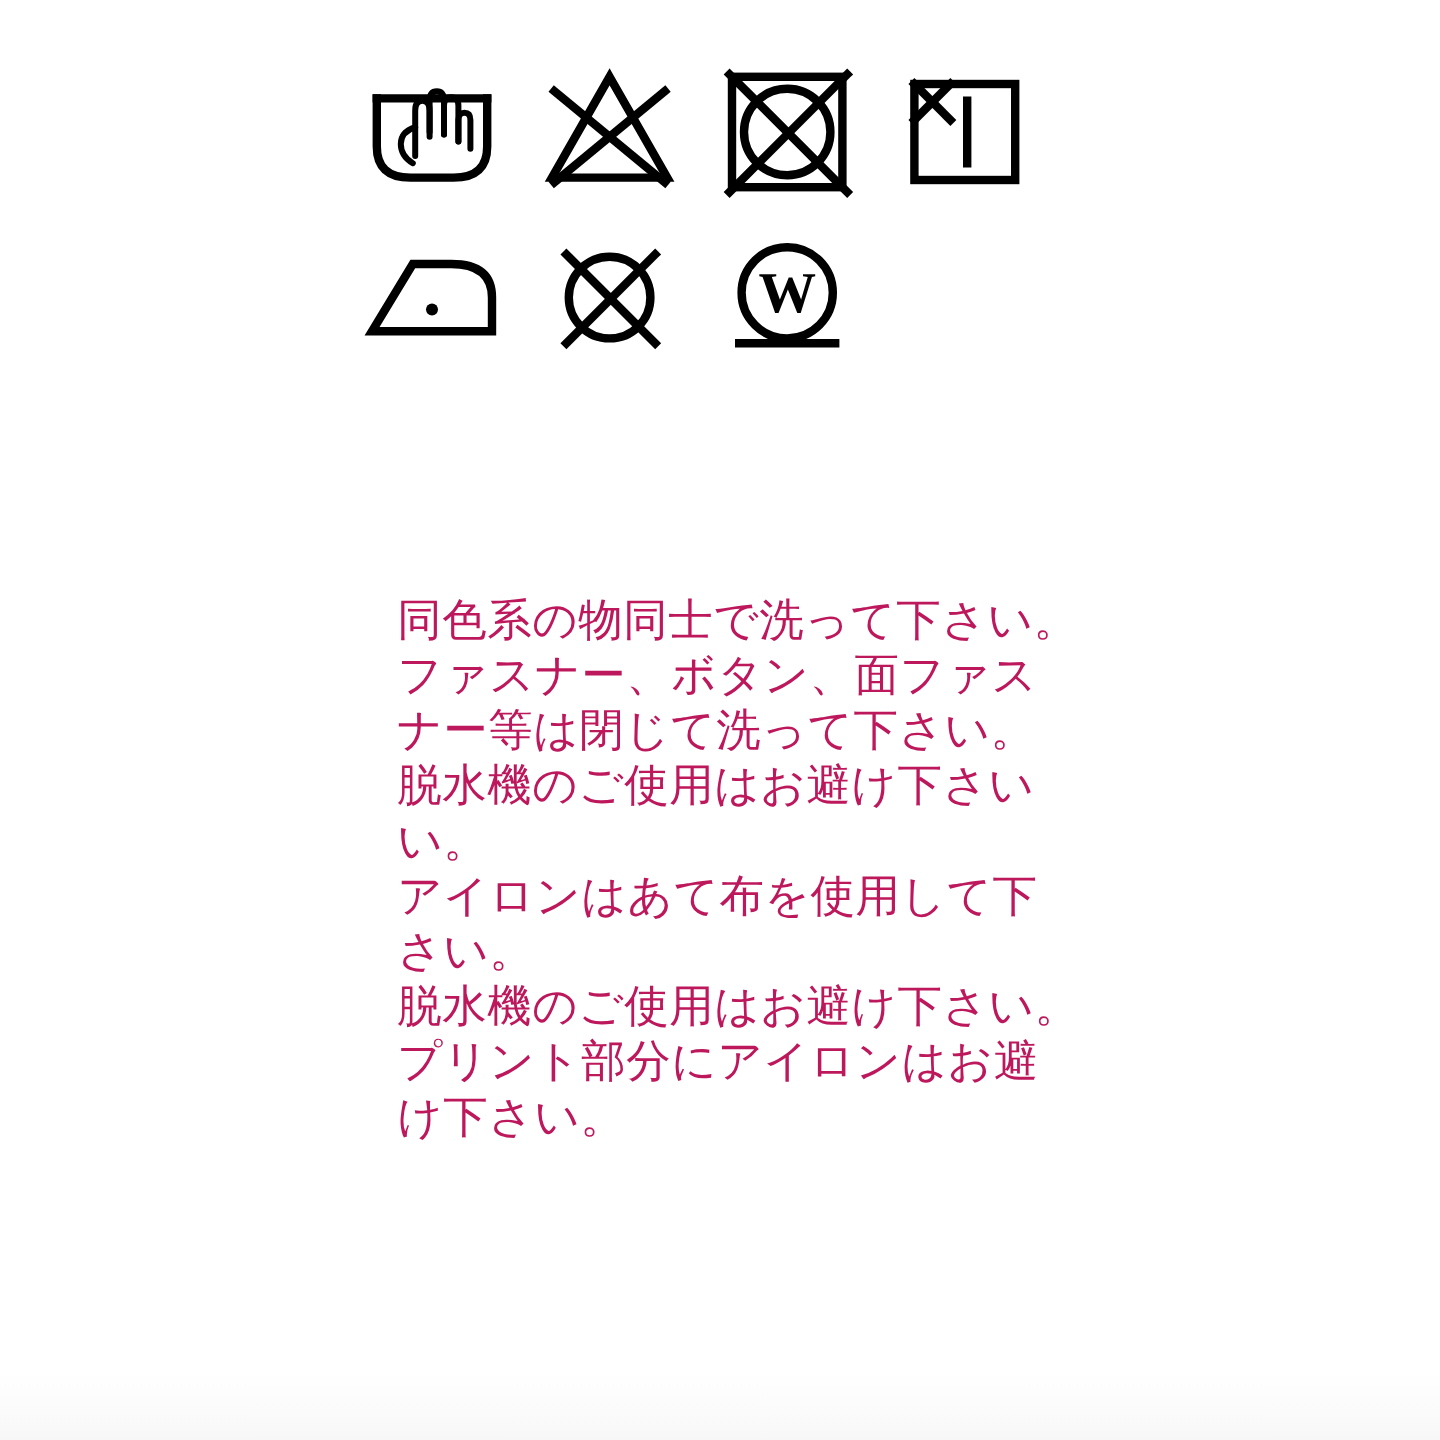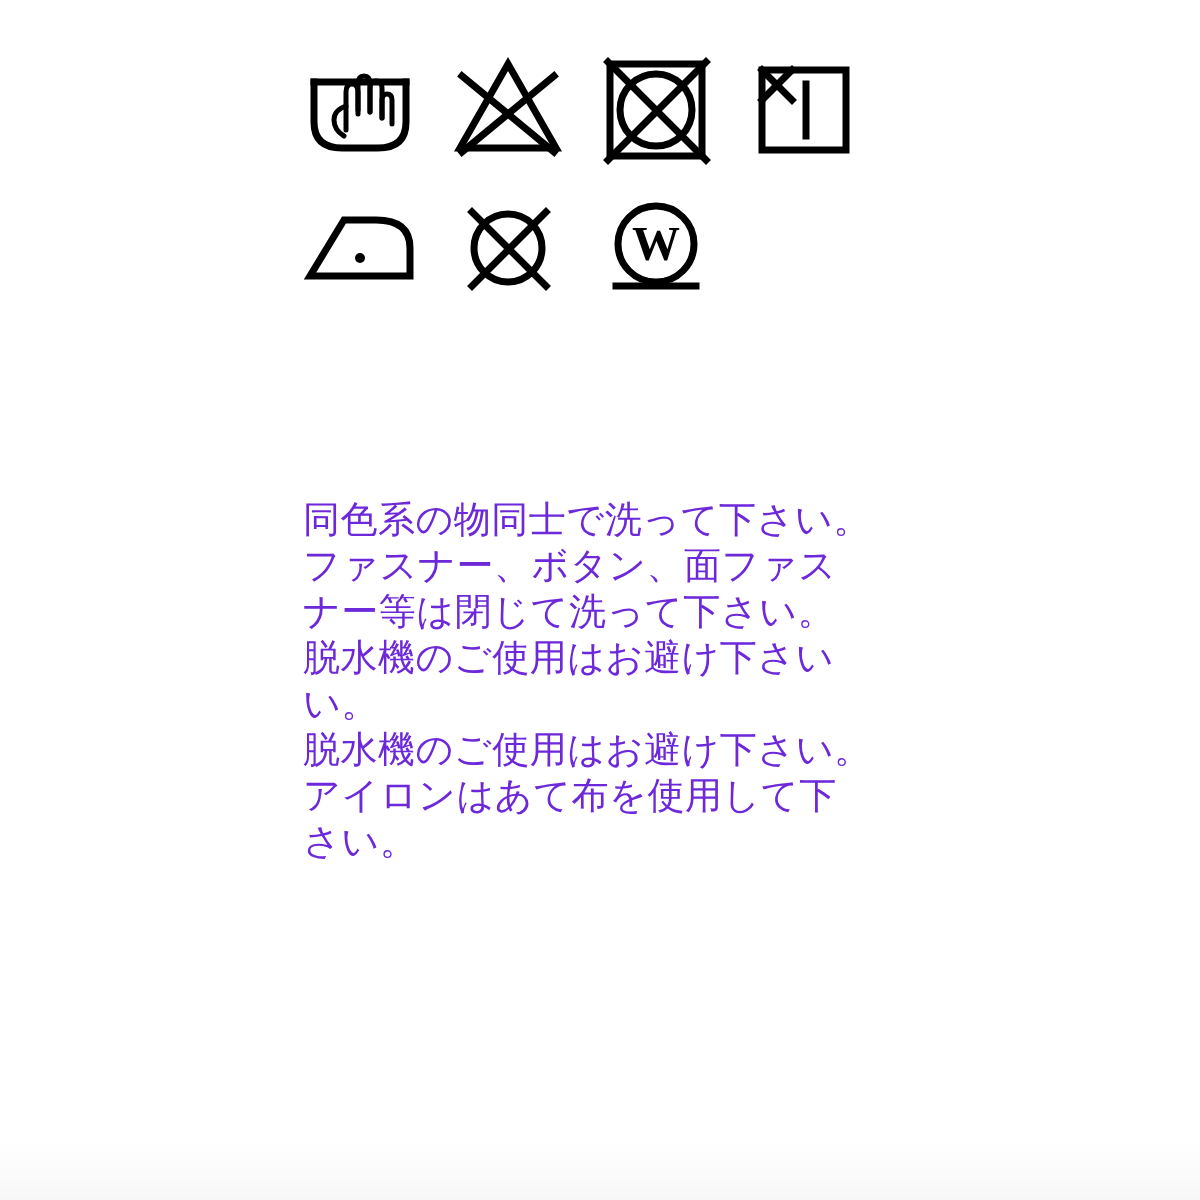--- a/index.html
+++ b/index.html
@@ -50,27 +50,28 @@
   }
 
   
   .care-text {
     position: absolute;
     left: 303px;
     top: 497px;
     width: 620px;
   }
   .care-line {
-    font-family: Liberation Sans, sans-serif;
+    font-family: Liberation Mono, monospace;
     font-size: 37px;
     line-height: 46px;
     letter-spacing: 0.5px;
-    color: #6d28d9;
+    color: #be185d;
     white-space: pre-wrap;
     font-weight: 400;
+    margin-left: 28px;
   }
 
   .bottom-fade {
     position: absolute;
     left: 0;
     bottom: 0;
     width: 1200px;
     height: 58px;
     background: linear-gradient(to bottom, rgba(255,255,255,0) 0%, #fbfbfb 60%, #f7f7f7 100%);
     pointer-events: none;
@@ -166,19 +167,21 @@
       </div>
     </div>
   </div>
 
   <div class="care-text">
     <div class="care-line">同色系の物同士で洗って下さい。</div>
     <div class="care-line">ファスナー、ボタン、面ファス
 ナー等は閉じて洗って下さい。</div>
     <div class="care-line">脱水機のご使用はお避け下さい
 い。</div>
-    <div class="care-line">脱水機のご使用はお避け下さい。</div>
     <div class="care-line">アイロンはあて布を使用して下
 さい。</div>
+    <div class="care-line">脱水機のご使用はお避け下さい。</div>
+    <div class="care-line">プリント部分にアイロンはお避
+け下さい。</div>
   </div>
 
   <div class="bottom-fade"></div>
 </div>
 
 </body></html>

